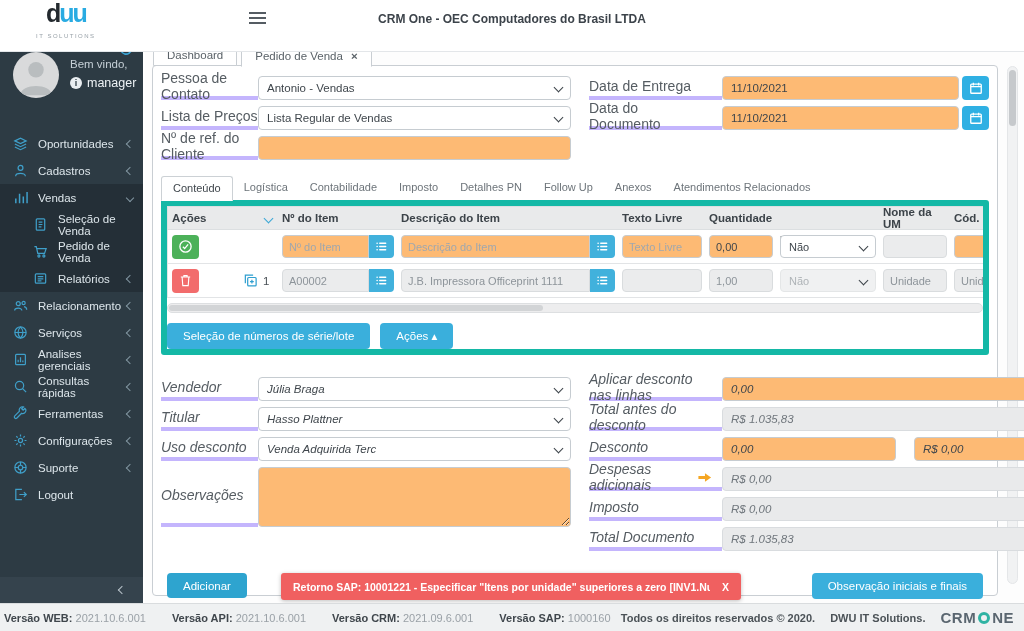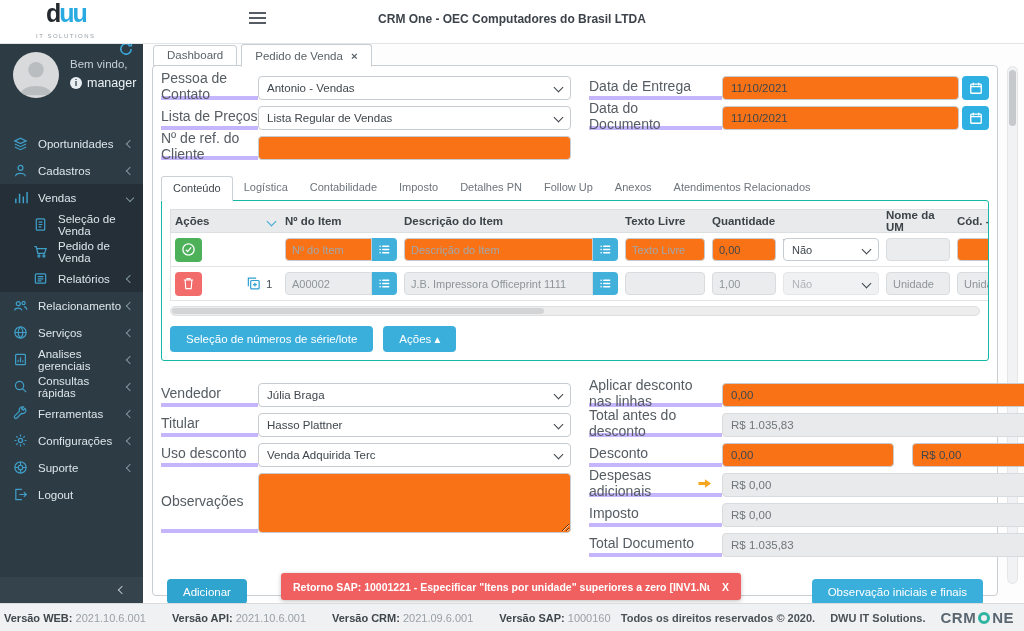--- a/index.html
+++ b/index.html
@@ -1,20 +1,20 @@
 <!DOCTYPE html>
 <html><head>
 <meta charset="utf-8">
 <style>
 * { box-sizing:border-box; margin:0; padding:0; }
 html,body { width:1024px; height:631px; overflow:hidden; background:#fff;
   font-family:"Liberation Sans","DejaVu Sans",sans-serif; font-size:12px; color:#3f464c; }
 
 
-.topbar { position:absolute; top:0; left:0; width:1024px; height:44px; background:#fff;
+.topbar { position:absolute; top:0; left:0; width:1024px; height:52px; background:#fff;
   border-bottom:1px solid #e3e6e9; z-index:8; }
 .logo { position:absolute; left:36px; top:3px; text-align:center; line-height:20px; }
 .logo-text { font-size:25px; font-weight:bold; letter-spacing:-2px; }
 .logo-d { color:#23292e; } .logo-uu { color:#29abe2; }
 .logo-sub { display:block; font-size:6px; color:#98a1a8; letter-spacing:1.5px; margin-top:-2px; }
 .hamburger { position:absolute; left:249px; top:12px; width:17px; height:13px; cursor:pointer; }
 .hamburger i { display:block; height:2px; background:#555c63; margin-bottom:3px; }
 .app-title { position:absolute; left:0; right:0; top:12px; text-align:center;
   font-weight:bold; font-size:12px; color:#3c434a; }
 
@@ -50,37 +50,37 @@
 .tab .x { color:#5a6268; font-weight:bold; cursor:pointer; }
 .panel { position:absolute; left:7px; top:29px; width:846px; bottom:7px; background:#fff;
   border:1px solid #c9ced3; border-radius:4px; padding:10px 8px 8px; z-index:3; }
 
 .grid2 { display:grid; grid-template-columns:410px 1fr; column-gap:18px; }
 .frow { display:flex; align-items:center; height:24px; margin-bottom:6px; }
 .lbl { align-self:stretch; display:flex; align-items:center; width:97px; flex:none;
   border-bottom:4px solid #c4b5fd; font-size:14px; color:#555c62; }
 .lbl-r { width:133px; justify-content:space-between; padding-right:10px; }
 .txt { flex:1; height:24px; border:1px solid #c6ccd1; border-radius:4px; padding:0 8px;
-  font:inherit; font-size:11.5px; color:#3f464c; background:#f97316; min-width:0; }
+  font:inherit; font-size:11.5px; color:#3f464c; background:#fdba74; min-width:0; }
 .txt::placeholder { color:#a0a7ad; }
 .txt:disabled, .txt.dis { background:#ebeced; border-color:#d9dcde; color:#8d949a; }
 .sel-wrap { position:relative; flex:1; min-width:0; }
 .sel { width:100%; height:24px; border:1px solid #c6ccd1; border-radius:4px; padding:0 22px 0 8px;
   font:inherit; font-size:11.5px; color:#3f464c; background:#fff; appearance:none; -webkit-appearance:none; }
 .sel:disabled { background:#ebeced; border-color:#d9dcde; color:#8d949a; }
 .sel-wrap::after { content:''; position:absolute; right:9px; top:8px; width:6px; height:6px;
   border-right:1.6px solid #3c4349; border-bottom:1.6px solid #3c4349; transform:rotate(45deg); pointer-events:none; }
 .cal-btn { width:27px; height:24px; margin-left:3px; background:#2fb0e3; border:none;
   border-radius:4px; color:#fff; display:flex; align-items:center; justify-content:center; cursor:pointer; flex:none; }
 
 .inner-tabs { display:flex; margin-top:10px; position:relative; z-index:2; }
 .itab { padding:5px 11px 6px; font-size:11px; color:#6d747a; cursor:pointer; }
 .itab.active { border:1px solid #ccd1d5; border-bottom:1px solid #fff; background:#fff;
   border-radius:3px 3px 0 0; margin-bottom:-1px; color:#3f464c; }
-.content-box { border:1px solid #14b8a6; border-radius:0 3px 3px 3px; padding:8px; overflow:hidden; }
+.content-box { border:6px solid #14b8a6; border-radius:0 3px 3px 3px; overflow:hidden; }
 
 .trow { display:flex; gap:7px; align-items:center; min-width:850px; }
 .thead { background:#e9eaeb; border:1px solid #dcdfe1; height:24px; font-weight:bold;
   font-size:11.5px; color:#3c4349; padding:0 4px; }
 .tbody-row { border:1px solid #e2e4e6; border-top:none; height:34px; padding:0 4px; }
 .cell { flex:none; display:flex; align-items:center; height:100%; }
 .cell .txt { height:23px; font-size:11px; padding:0 6px; }
 .cell .sel { height:23px; font-size:11px; }
 .cell .sel-wrap::after { top:8px; }
 .pair { display:flex; flex:1; min-width:0; }
@@ -94,21 +94,21 @@
 .copy-ic { color:#2e9fd0; cursor:pointer; display:flex; margin:0 5px 0 8px; }
 .rownum { font-size:11.5px; color:#4a5157; }
 .chev-dn-blue { width:7px; height:7px; border-right:1.7px solid #3aa7d6; border-bottom:1.7px solid #3aa7d6;
   transform:rotate(45deg); margin-left:auto; margin-right:3px; cursor:pointer; }
 .hscroll { height:10px; border:1px solid #dddfe1; background:#ededee; border-radius:5px;
   margin-top:5px; position:relative; }
 .hthumb { position:absolute; left:1px; top:1px; bottom:1px; width:46%; background:#d2d4d6; border-radius:4px; }
 .table-actions { display:flex; gap:10px; margin-top:10px; }
 .btn-blue { background:#3aafdc; color:#fff; border:none; border-radius:4px; height:26px;
   padding:0 16px; font:inherit; font-size:11.5px; cursor:pointer; }
-.bottom-grid { margin-top:22px; }
+.bottom-grid { margin-top:22px;font-style:italic; }
 .ta { height:60px; padding:4px 8px; resize:both; }
 .frow.ta-row { height:auto; align-items:stretch; }
 .gray-fld { flex:1; height:24px; background:#e9eaeb; border:1px solid #d9dcdf; border-radius:4px;
   display:flex; align-items:center; padding:0 8px; font-size:11.5px; color:#6f767c; min-width:0; }
 .txt.half { border-radius:4px; }
 .gap18 { width:18px; flex:none; }
 .arrow-orange { color:#f5a623; display:flex; }
 .actions-row { display:flex; justify-content:space-between; margin-top:16px; padding:0 6px; }
 .btn-adicionar { background:#2ea4cf; height:25px; }
 .toast { position:absolute; left:136px; top:537px; width:460px; height:27px; background:#f06060;

